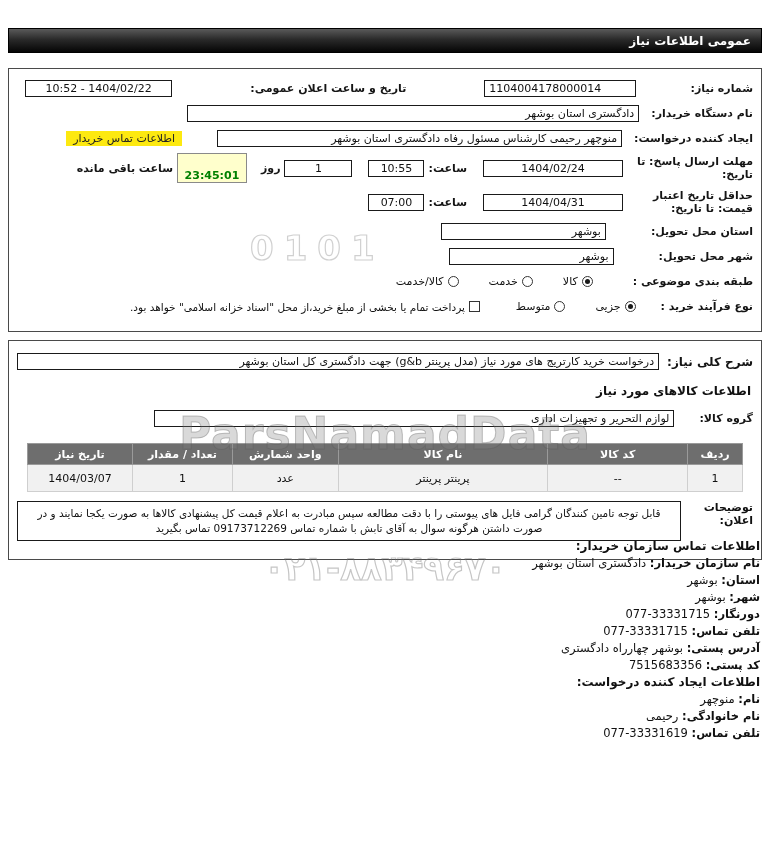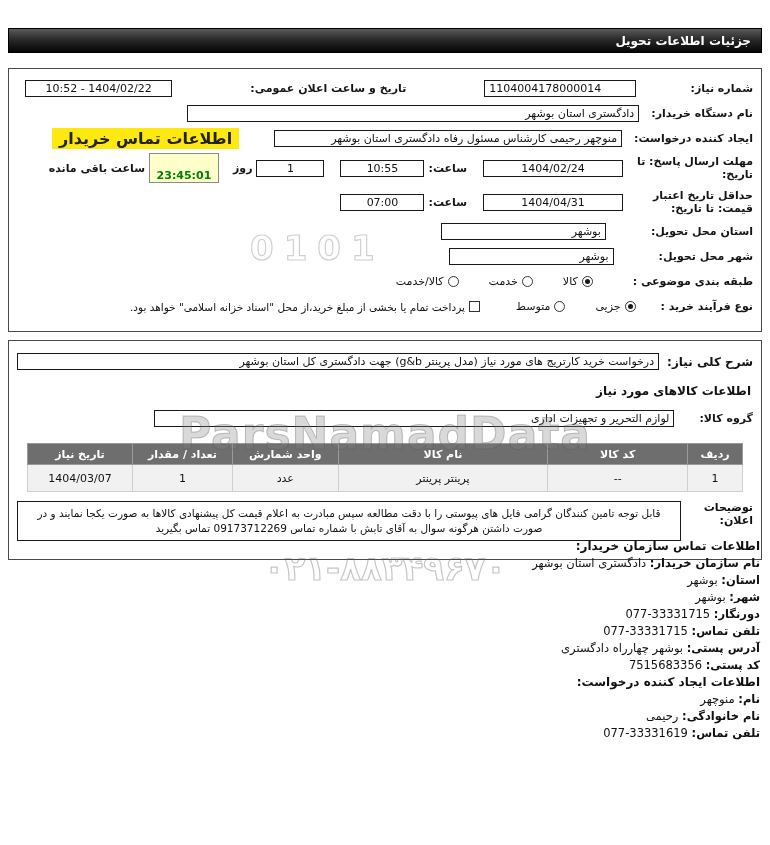--- a/index.html
+++ b/index.html
@@ -30,22 +30,22 @@
   .lbl { font-weight: bold; white-space: nowrap; color: #151515; }
   .lbl.wrap { white-space: normal; line-height: 13px; }
   .field {
     border: 1px solid #1a1a1a; background: #fff; height: 17px; line-height: 15px;
     padding: 0 4px; font-size: 11px; overflow: hidden; white-space: nowrap;
   }
   .ltr { direction: ltr; text-align: left; unicode-bidi: embed; }
   .ctr { text-align: center; }
   .num { direction: ltr; unicode-bidi: embed; display: inline-block; text-align: center; }
   .hl-link {
-    background: #fde910; color: #222; padding: 1px 7px; font-size: 16px;
-    font-weight: bold; cursor: pointer; white-space: nowrap;
+    background: #fde910; color: #222; padding: 1px 7px; font-size: 11px;
+    font-weight: normal; cursor: pointer; white-space: nowrap;
   }
   .countdown {
     background: #ffffcc; color: #008000; border: 1px solid #8a8a8a;
     height: 17px; line-height: 15px; padding: 14px 4px; width: 70px;
     text-align: center; font-size: 11px; font-weight: bold;
   }
   .radio {
     width: 11px; height: 11px; border: 1px solid #333; border-radius: 50%;
     display: inline-block; background: #fff; position: relative; margin-left: 4px; flex: none;
   }
@@ -84,31 +84,31 @@
     color: transparent; -webkit-text-stroke: 1.2px rgba(110,110,110,0.40);
   }
   .wm-digits {
     top: 228px; left: 250px;
     font-size: 34px; font-weight: bold; letter-spacing: 10px;
     color: transparent; -webkit-text-stroke: 1.2px rgba(120,120,120,0.35);
     direction: ltr;
   }
   .content { position: relative; z-index: 10; } .ml4{margin-left:4px} .ml8{margin-left:8px} .ml12{margin-left:12px} .ml25{margin-left:25px} .ml35{margin-left:35px}
   .ml40{margin-left:40px} .ml45{margin-left:45px} .ml55{margin-left:55px} .ml78{margin-left:78px}
-  .w62{width:84px} .w68{width:68px} .w130{width:130px;flex:none} .w140{width:140px}
+  .w62{width:56px} .w68{width:68px} .w130{width:130px;flex:none} .w140{width:140px}
   .w148{width:148px} .w152{width:152px} .w165{width:165px} .w405{width:405px} .w452{width:452px} .w520{width:520px}
   .grow { flex: 1; }
 </style>
 </head>
 <body>
 
 <div class="content">
 
   <div class="titlebar">
-    <span>جزئیات اطلاعات تحویل</span>
+    <span>عمومی اطلاعات نیاز</span>
   </div>
 
   <div class="formbox" id="box1">
 
     <div class="frow">
       <span class="lbl ml55">شماره نیاز:</span>
       <span class="field w152 ltr">1104004178000014</span>
       <span class="lbl ml8 ml78" style="margin-right:78px">تاریخ و ساعت اعلان عمومی:</span>
       <span class="field w148 ltr ctr ml8">10:52 - 1404/02/22</span>
     </div>

